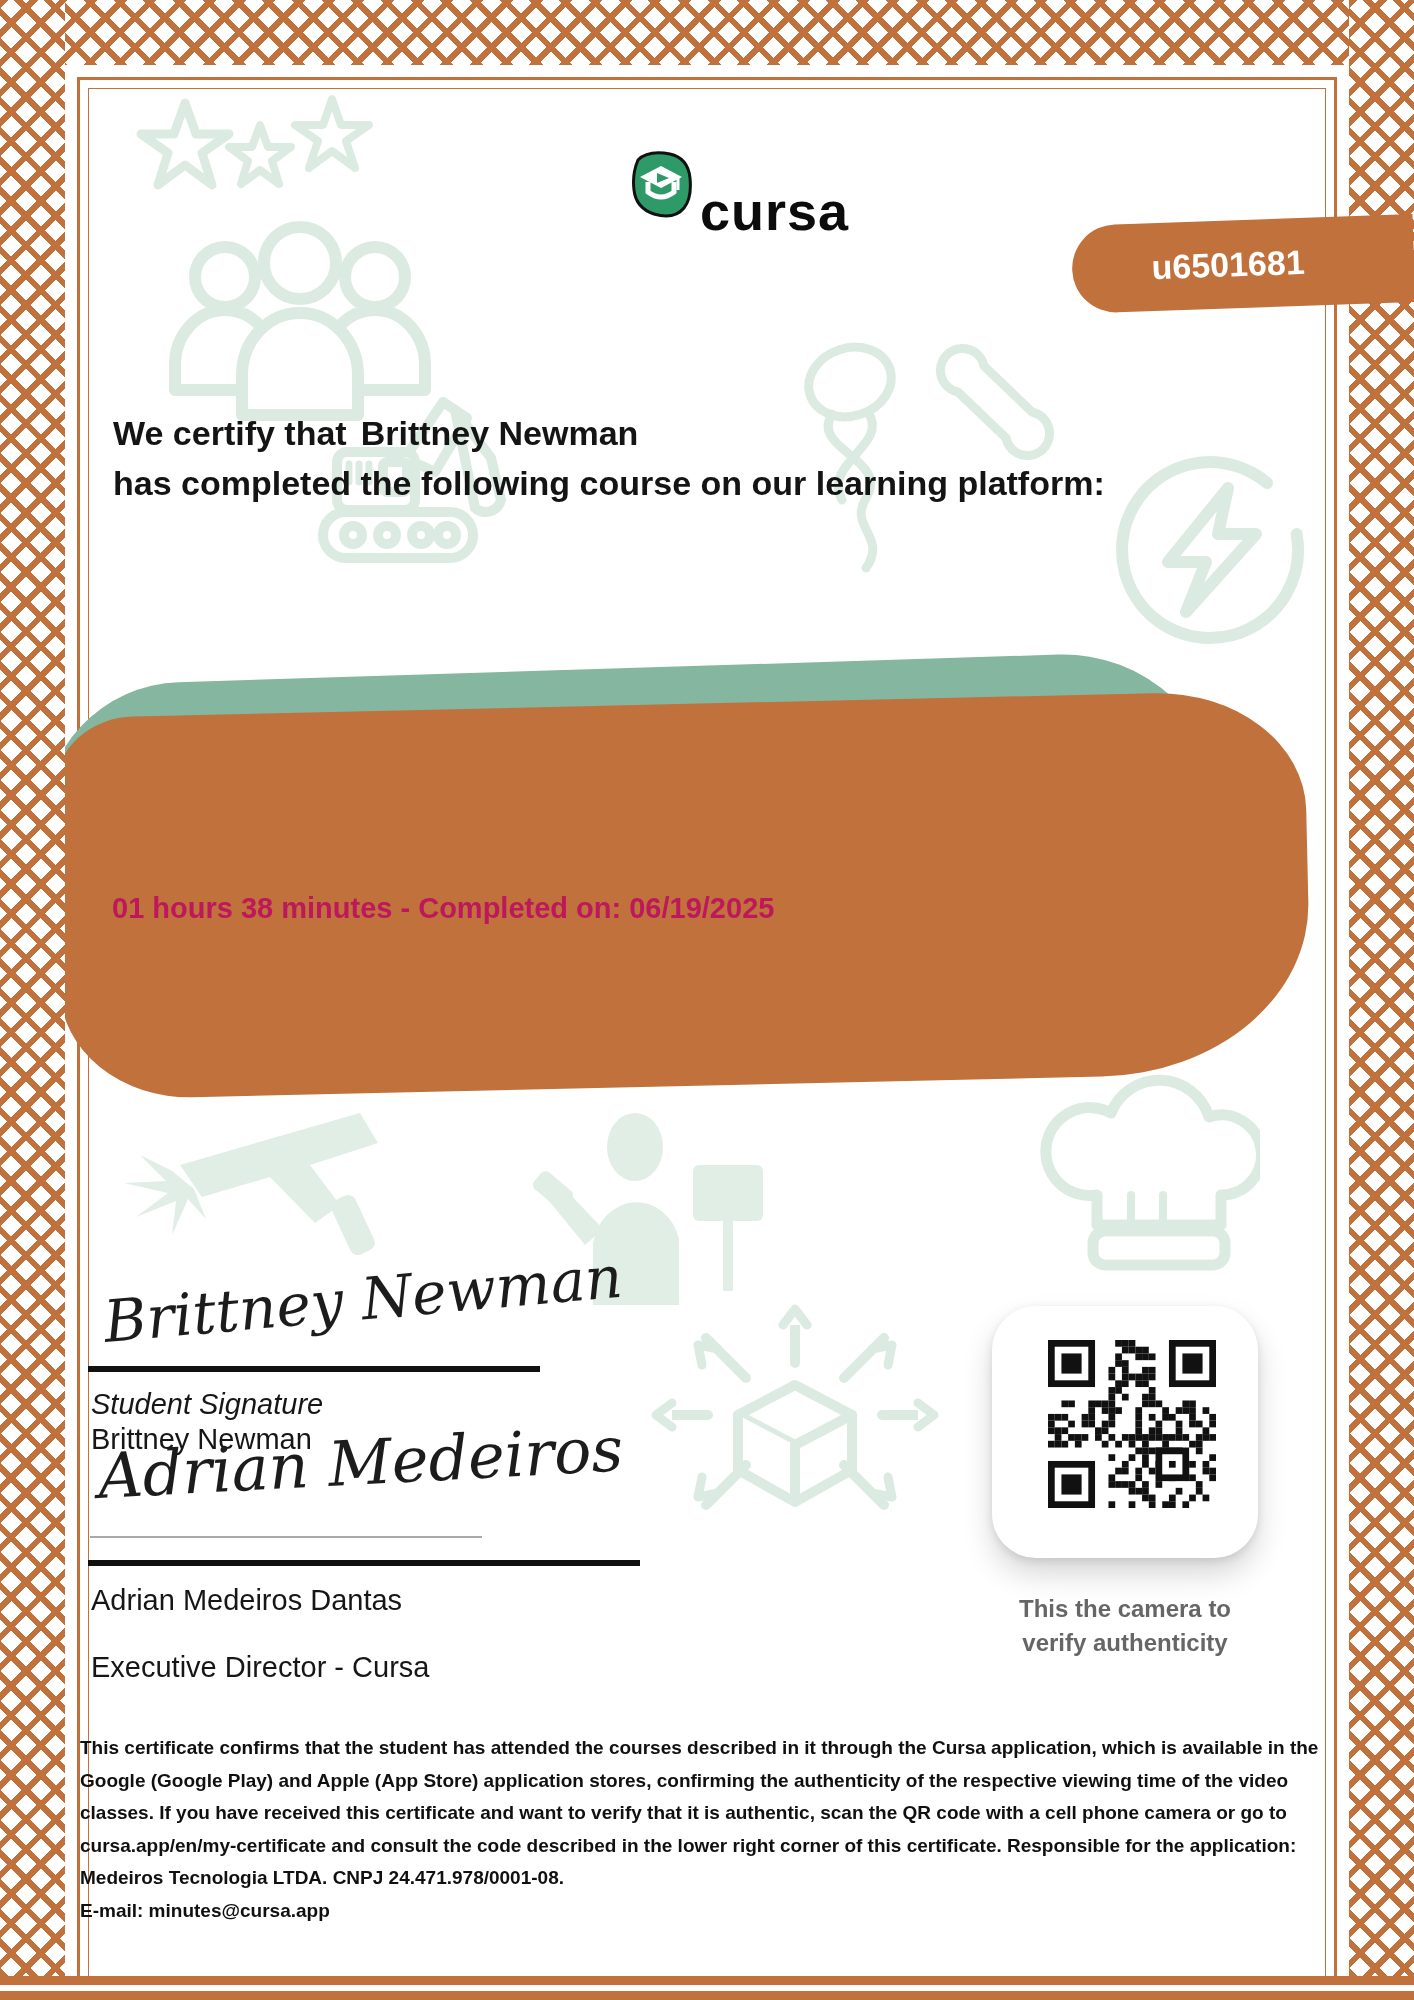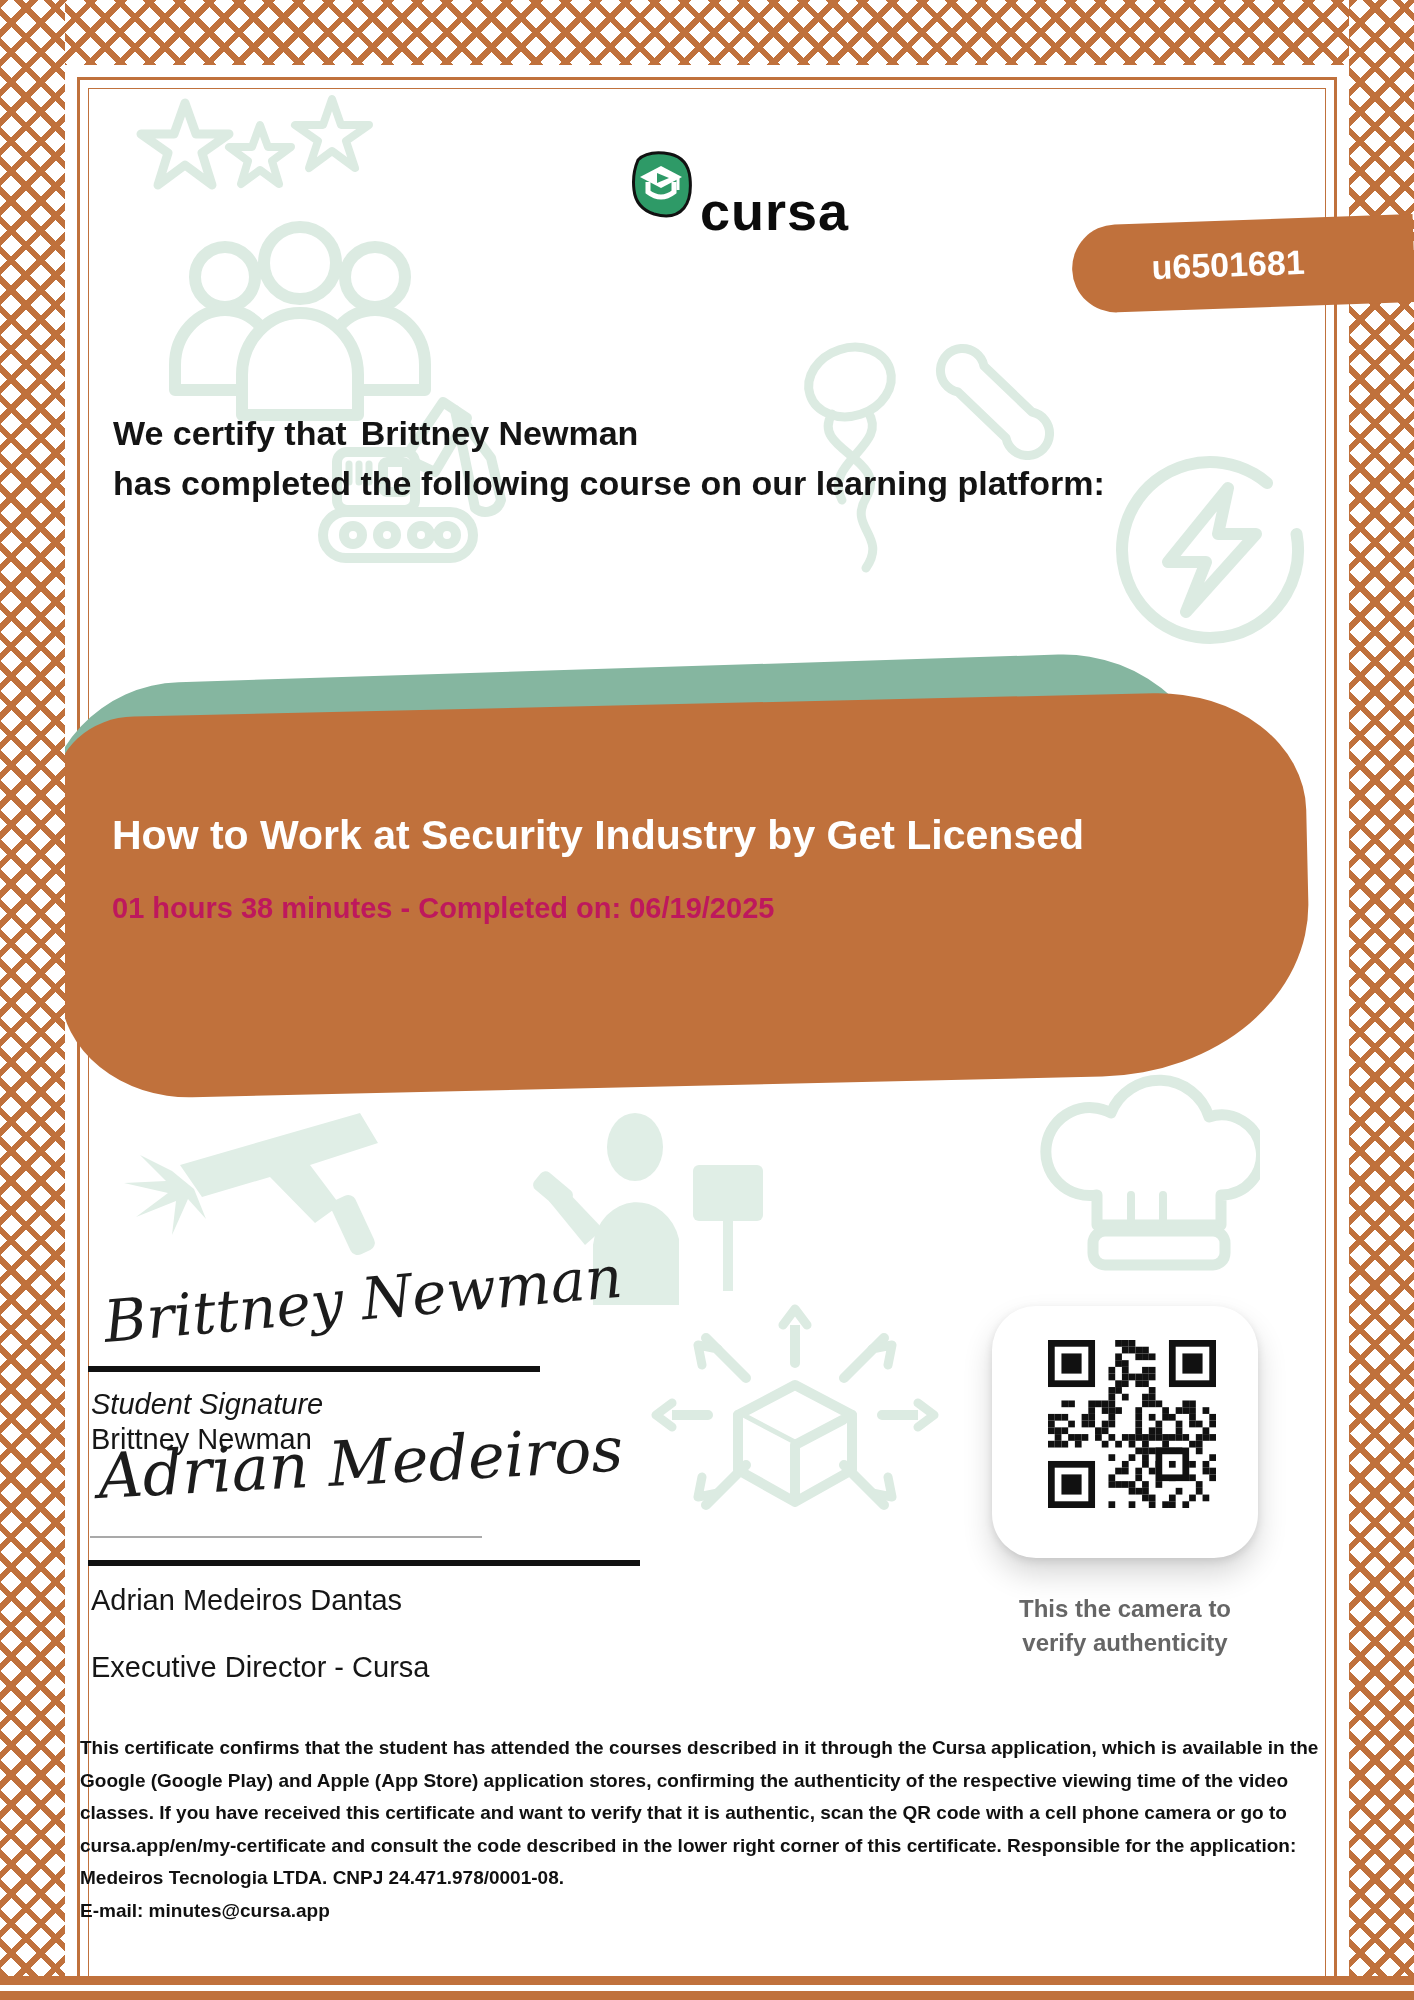--- a/index.html
+++ b/index.html
@@ -202,21 +202,20 @@
     <span>u6501681</span>
   </div>
 
   <div class="intro">
     <div><span>We certify that</span><span class="name">Brittney Newman</span></div>
     <div>has completed the following course on our learning platform:</div>
   </div>
 
   <div class="blob-green"></div>
   <div class="blob-orange"></div>
-  <div class="course-title">How to Work at Security Industry by Get Licensed</div>
   <div class="course-meta">01 hours 38 minutes - Completed on: 06/19/2025</div>
 
   <div class="sig-script sig1-script">Brittney Newman</div>
   <div class="sig-line sig1-line"></div>
   <div class="sig-text t1">Student Signature</div>
   <div class="sig-text t2">Brittney Newman</div>
 
   <div class="sig-script sig2-script">Adrian Medeiros</div>
   <div class="sig-thin sig2-thin"></div>
   <div class="sig-line sig2-line"></div>

